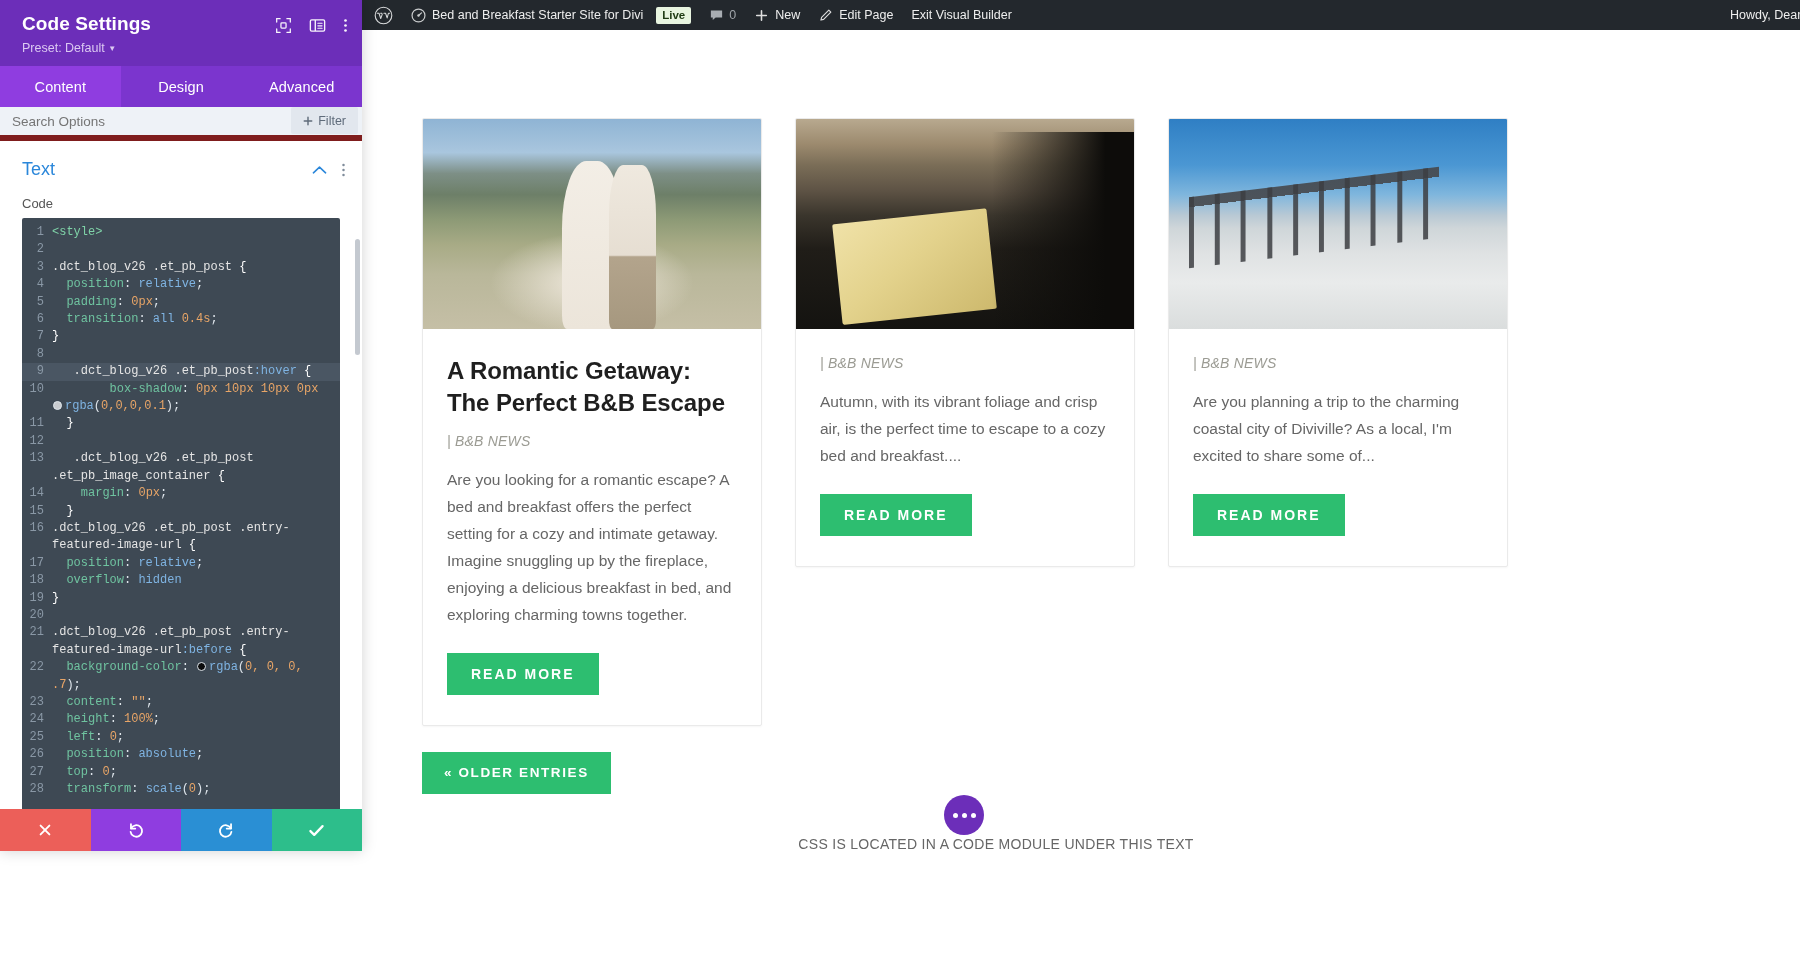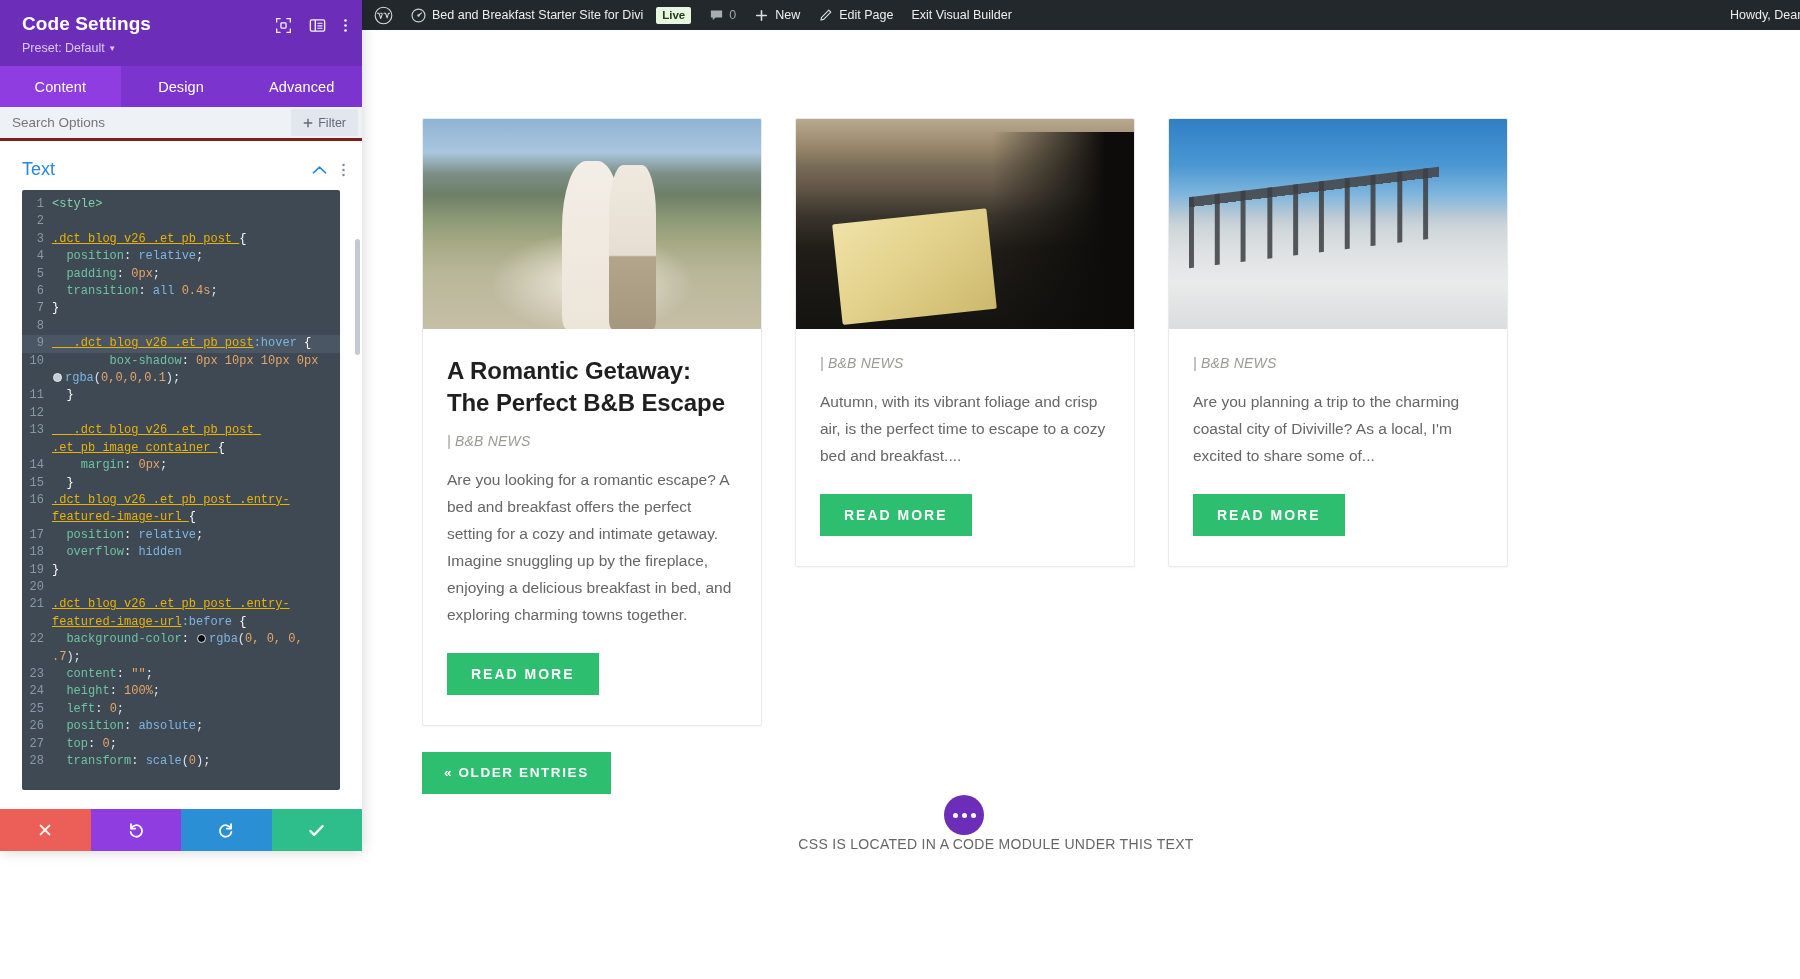--- a/index.html
+++ b/index.html
@@ -159,22 +159,22 @@
   .head-ico { cursor: pointer; opacity: .95; display: block; }
 
   .tabs { display: flex; background: #7b35ce; height: 41px; }
   .tab {
     flex: 1; display: flex; align-items: center; justify-content: center;
     color: #fff; font-size: 14.5px; cursor: pointer; letter-spacing: .1px;
   }
   .tab.active { background: #8f3de0; font-weight: 400; }
 
   .searchbar {
-    display: flex; align-items: center; height: 34px; background: #eef2f7;
-    border-bottom: 3px solid #7f1d1d; position: relative;
+    display: flex; height: 34px; background: #eef2f7;
+    border-bottom: 6px solid #7f1d1d; position: relative;
   }
   .search-input {
     flex: 1; border: none; outline: none; background: transparent;
     font-size: 13.5px; color: #8a94a3; padding: 0 12px;
     font-family: "Liberation Sans", sans-serif;
   }
   .filter-btn {
     background: #e2e7ee; color: #5f6b7a; font-size: 12.5px; border: none;
     display: flex; align-items: center; gap: 5px; height: 27px;
     padding: 0 12px; margin-right: 4px; cursor: pointer; border-radius: 2px;
@@ -195,21 +195,21 @@
     position: relative; padding-top: 6px;
   }
   .cline { display: flex; align-items: flex-start; white-space: pre-wrap; }
   .cline.hl { background: #4a5663; }
   .gutter {
     width: 30px; min-width: 30px; text-align: right; padding-right: 8px;
     color: #8a98a6; user-select: none;
   }
   .ctext { flex: 1; padding-right: 6px; word-break: break-word; }
   .t-tag { color: #7fd3a8; }
-  .t-sel { color: #eab308; text-decoration: underline; }
+  .t-sel { color: #e5e5e5; }
   .t-prop { color: #6fc3a0; }
   .t-val { color: #7fb4e3; }
   .t-num { color: #e8a567; }
   .t-punc { color: #dfe6ec; }
   .t-white { color: #ffffff; }
   .swatch {
     display: inline-block; width: 9px; height: 9px; border-radius: 50%;
     border: 1.5px solid #dfe6ec; vertical-align: middle; margin: 0 3px 1px 1px;
   }
   .swatch.dark { background: #0b0b0b; }
@@ -396,20 +396,21 @@
         </span>
         <span class="toggle-ico">
           <svg width="5" height="16" viewBox="0 0 6 18">
             <circle cx="3" cy="3" r="1.5" fill="#7f8c9a"></circle>
             <circle cx="3" cy="9" r="1.5" fill="#7f8c9a"></circle>
             <circle cx="3" cy="15" r="1.5" fill="#7f8c9a"></circle>
           </svg>
         </span>
       </div>
 
+      <div class="field-label">Code</div>
 
       <div class="code-wrap">
         <div class="code-editor" id="code-editor">
             <div class="cline"><span class="gutter">1</span><span class="ctext"><span class="t-tag">&lt;style&gt;</span></span></div>
             <div class="cline"><span class="gutter">2</span><span class="ctext">&nbsp;</span></div>
             <div class="cline"><span class="gutter">3</span><span class="ctext"><span class="t-sel">.dct_blog_v26 .et_pb_post </span><span class="t-white">{</span></span></div>
             <div class="cline"><span class="gutter">4</span><span class="ctext"><span class="t-prop">  position</span><span class="t-punc">: </span><span class="t-val">relative</span><span class="t-punc">;</span></span></div>
             <div class="cline"><span class="gutter">5</span><span class="ctext"><span class="t-prop">  padding</span><span class="t-punc">: </span><span class="t-num">0px</span><span class="t-punc">;</span></span></div>
             <div class="cline"><span class="gutter">6</span><span class="ctext"><span class="t-prop">  transition</span><span class="t-punc">: </span><span class="t-val">all </span><span class="t-num">0.4s</span><span class="t-punc">;</span></span></div>
             <div class="cline"><span class="gutter">7</span><span class="ctext"><span class="t-white">}</span></span></div>

